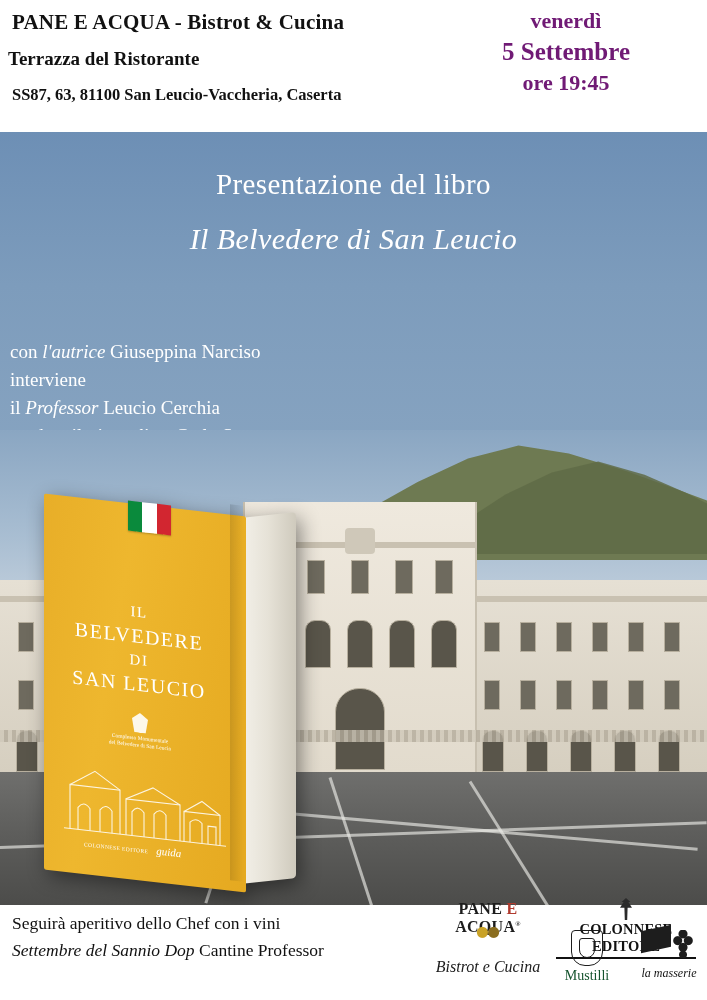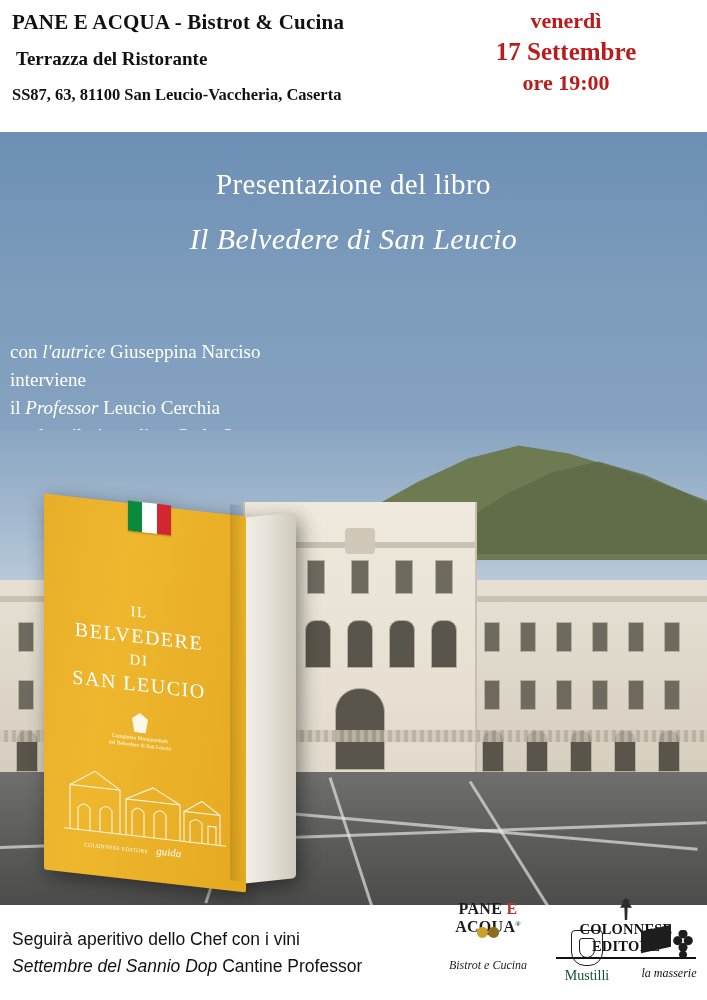--- a/index.html
+++ b/index.html
@@ -31,21 +31,21 @@
     left: 12px; top: 10px;
     font-family: "Liberation Serif", serif;
     font-weight: bold;
     font-size: 21px;
     color: #111111;
     letter-spacing: 0.2px;
     white-space: nowrap;
   }
   .venue-sub {
     position: absolute;
-    left: 16px; top: 48px;
+    left: 8px; top: 48px;
     font-family: "Liberation Serif", serif;
     font-weight: bold;
     font-size: 19px;
     color: #111111;
     white-space: nowrap;
   }
   .venue-addr {
     position: absolute;
     left: 12px; top: 85px;
     font-family: "Liberation Serif", serif;
@@ -54,21 +54,21 @@
     color: #111111;
     white-space: nowrap;
   }
   .date-block {
     position: absolute;
     right: 16px; top: 6px;
     width: 250px;
     text-align: center;
     font-family: "Liberation Serif", serif;
     font-weight: bold;
-    color: #b91c1c;
+    color: #701a75;
   }
   .date-day {
     font-size: 22px;
     line-height: 30px;
   }
   .date-date {
     font-size: 25px;
     line-height: 32px;
   }
   .date-time {
@@ -427,25 +427,24 @@
     position: absolute;
     left: 0; top: 905px;
     width: 707px;
     height: 95px;
     background: #ffffff;
   }
   .wines {
     position: absolute;
     left: 12px; top: 910px;
     width: 430px;
-    font-family: Liberation Sans, sans-serif;
+    font-family: Liberation Serif, serif;
     font-size: 17.5px;
     color: #111111;
     line-height: 27px;
-    margin-top: 16px;
   }
   .wines .it { font-style: italic; }
 
   .logos {
     position: absolute;
     left: 420px; top: 898px;
     width: 287px;
     height: 100px;
   }
   .logo-pane {
@@ -458,21 +457,21 @@
     font-family: "Liberation Serif", serif;
     font-weight: bold;
     font-size: 16px;
     color: #1c1c1c;
     letter-spacing: .3px;
   }
   .lp-name .amp { color: #b03a2e; }
   .lp-sub {
     font-family: "Liberation Serif", serif;
     font-style: italic;
-    font-size: 12px;
+    font-size: 16px;
     color: #1c1c1c;
     margin-top: 22px;
   }
   .lp-mark {
     position: absolute;
     left: 46px; top: 18px;
     width: 28px; height: 24px;
     background:
       radial-gradient(circle at 30% 60%, #c9a227 0 5px, transparent 6px),
       radial-gradient(circle at 70% 60%, #8a6d1f 0 5px, transparent 6px);
@@ -569,22 +568,22 @@
 <body>
 
 <div id="poster">
 
   <div class="header">
     <div class="venue-name">PANE E ACQUA - Bistrot  &amp; Cucina</div>
     <div class="venue-sub">Terrazza del Ristorante</div>
     <div class="venue-addr">SS87, 63, 81100 San Leucio-Vaccheria, Caserta</div>
     <div class="date-block">
       <div class="date-day">venerdì</div>
-      <div class="date-date">17 Settembre</div>
-      <div class="date-time">ore 19:00</div>
+      <div class="date-date">5 Settembre</div>
+      <div class="date-time">ore 19:45</div>
     </div>
   </div>
 
   <div class="blue-body"></div>
 
   <div class="title-1">Presentazione del libro</div>
   <div class="title-2">Il Belvedere di San Leucio</div>
 
   <div class="credits">
     <div>

